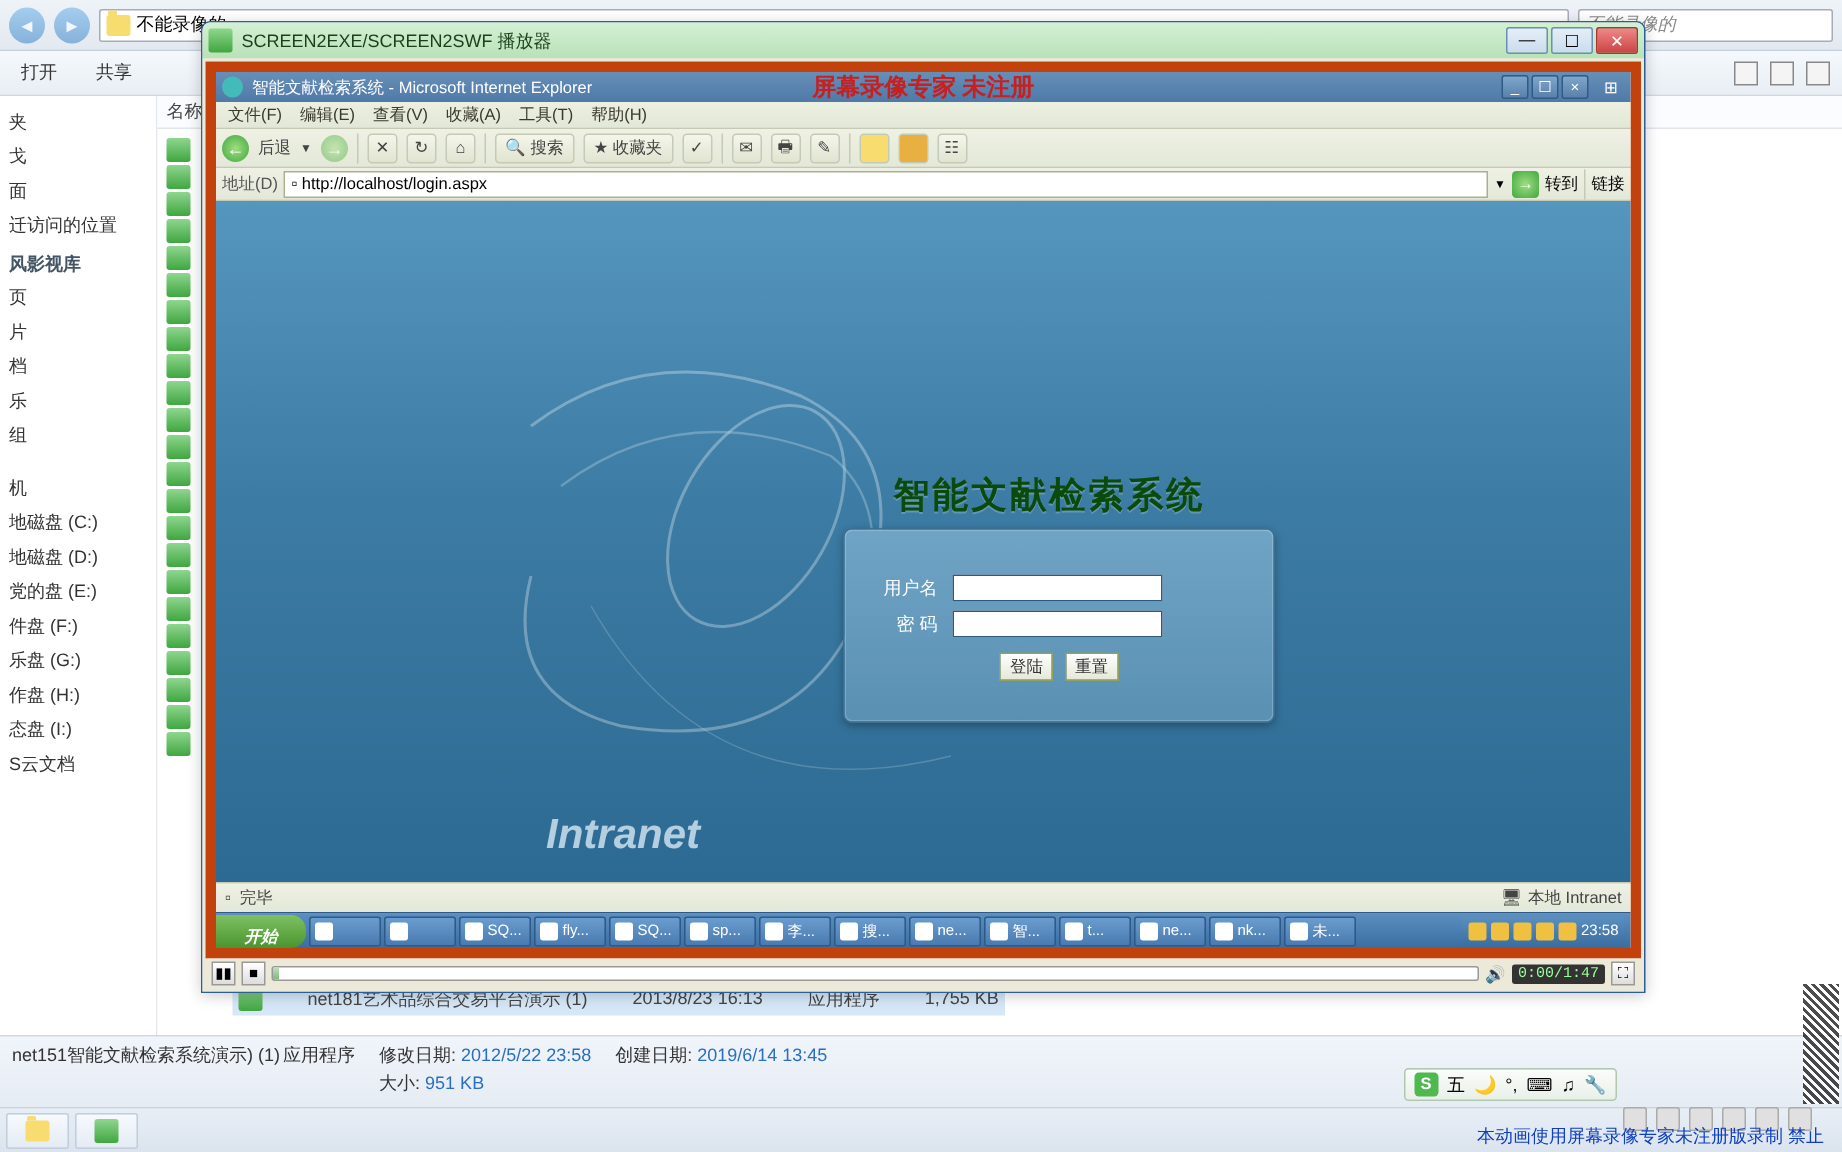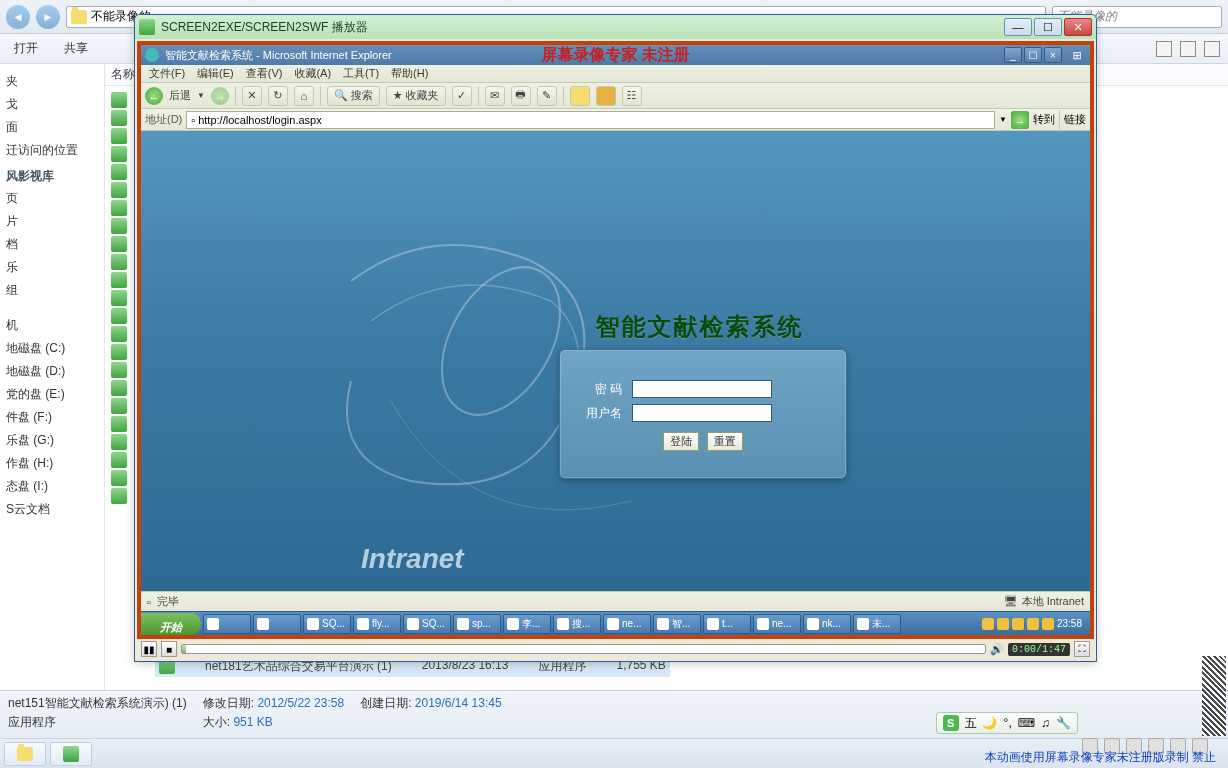--- a/index.html
+++ b/index.html
@@ -22,38 +22,38 @@
 .sidebar { width:105px; border-right:1px solid #e2e6eb; padding:6px 4px; color:#333; overflow:hidden; }
 .side-item { padding:3px 2px; font-size:12px; white-space:nowrap; }
 .side-head { font-size:12px; padding:6px 2px 2px; color:#456; font-weight:bold; }
 .filepane { flex:1; background:#fff; position:relative; }
 .col-header { height:22px; border-bottom:1px solid #e2e6eb; background:#fafcff; padding:2px 6px; color:#444; font-size:12px; }
 .file-thumbs { padding:4px 6px; }
 .thumb-row { display:flex; align-items:center; gap:6px; margin:2px 0; font-size:12px; }
 .thumb { width:16px; height:16px; background:linear-gradient(#8fd68f,#3fa73f); border-radius:2px; }
 
 .bg-details { height:48px; background:linear-gradient(#f0f5fb,#e6ecf3); border-top:1px solid #cfd8e2; padding:4px 8px; display:flex; gap:16px; font-size:12px; color:#333; }
-.det-l { display:flex; flex-direction:column; gap:2px; }
+.det-l { display:flex; flex-direction:row; gap:2px; }
 .det-c { display:flex; flex-direction:column; gap:2px; }
 .bg-taskbar { height:30px; background:linear-gradient(#e7eef6,#dbe4ee); border-top:1px solid #c9d3dd; display:flex; align-items:center; padding:0 4px; gap:4px; }
 .tb-btn { width:42px; height:24px; background:linear-gradient(#f7faff,#e3ebf3); border:1px solid #c2cedb; border-radius:2px; display:flex; align-items:center; justify-content:center; }
 
 
 .player { position:absolute; top:14px; left:134px; width:963px; height:648px; background:#ece9d8; border:1px solid #2b5f9b; border-radius:6px 6px 0 0; box-shadow:0 2px 10px rgba(0,0,0,.2); display:flex; flex-direction:column; }
 .player-title { height:24px; background:linear-gradient(#d4f0d4,#b8e2b8); display:flex; align-items:center; padding:0 4px; gap:6px; border-radius:5px 5px 0 0;justify-content:flex-end; }
 .p-icon { width:16px; height:16px; background:linear-gradient(#8fd68f,#3fa73f); border-radius:2px; }
 .p-title { flex:1; font-size:12px; color:#1a3f1a; }
 .win-btns { display:flex; gap:2px; }
 .win-btn { width:28px; height:18px; border:1px solid #6b8fb5; background:linear-gradient(#e5eef8,#cadcee); border-radius:2px; display:flex; align-items:center; justify-content:center; font-size:11px; cursor:pointer; }
 .win-btn.close { background:linear-gradient(#e88,#c44); border-color:#a33; color:#fff; }
 
 .player-body { flex:1; background:#ece9d8; padding:2px; display:flex; flex-direction:column; }
 
 
-.ie { flex:1; border:4px solid #c2410c; display:flex; flex-direction:column; background:#fff; }
+.ie { flex:1; border:7px solid #c2410c; display:flex; flex-direction:column; background:#fff; }
 .ie-title { height:20px; background:linear-gradient(#668fb8,#4f7aa8); display:flex; align-items:center; padding:0 4px; gap:6px; color:#fff; font-size:11px; position:relative; }
 .ie-logo { width:14px; height:14px; background:#4bb; border-radius:7px; }
 .ie-title-text { flex:0 0 auto; }
 .watermark { position:absolute; left:50%; transform:translateX(-50%); font-size:16px; font-weight:bold; color:#c62020; font-family:"SimSun"; }
 .ie-winbtns { margin-left:auto; display:flex; gap:2px; }
 .ie-winbtn { width:18px; height:16px; border:1px solid #305a88; background:linear-gradient(#7fa6cc,#5880aa); border-radius:2px; color:#fff; font-size:10px; display:flex; align-items:center; justify-content:center; }
 .ie-win-logo { width:18px; height:16px; display:flex; align-items:center; justify-content:center; }
 
 .ie-menu { height:18px; background:linear-gradient(#ecf0e0,#e3e7d6); border-bottom:1px solid #c5cab4; display:flex; align-items:center; padding:0 2px; gap:0; font-size:11px; color:#3a3a2a; }
 .ie-menu span { padding:2px 6px; cursor:default;text-align:center; }
@@ -335,26 +335,26 @@
           <svg viewBox="0 0 360 380">
               <path d="M40 80 Q 120 20 220 60 Q 300 100 260 200 Q 220 300 100 280 Q 20 260 40 180" fill="none" stroke="rgba(255,255,255,.5)" stroke-width="2"></path>
               <path d="M60 120 Q 140 60 240 100 Q 290 140 250 230" fill="none" stroke="rgba(255,255,255,.4)" stroke-width="1.5"></path>
               <path d="M80 200 Q 160 340 320 300" fill="none" stroke="rgba(255,255,255,.3)" stroke-width="1"></path>
               <ellipse cx="190" cy="140" rx="50" ry="80" fill="none" stroke="rgba(255,255,255,.5)" stroke-width="2" transform="rotate(30 190 140)"></ellipse>
             </svg>
         </div>
         <div class="app-title">智能文献检索系统</div>
         <div class="login-box">
           <div class="form-row">
+            <label>用户名</label>
+            <input type="text" value="" style="">
+          </div>
+          <div class="form-row">
             <label>密  码</label>
             <input type="password" value="" style="">
-          </div>
-          <div class="form-row">
-            <label>用户名</label>
-            <input type="text" value="" style="">
           </div>
           <div class="btn-row">
             <span class="login-btn">登陆</span>
             <span class="login-btn">重置</span>
           </div>
         </div>
         <div class="myoffice">Intranet</div>
       </div>
       <div class="ie-status">
         <span>▫</span>

